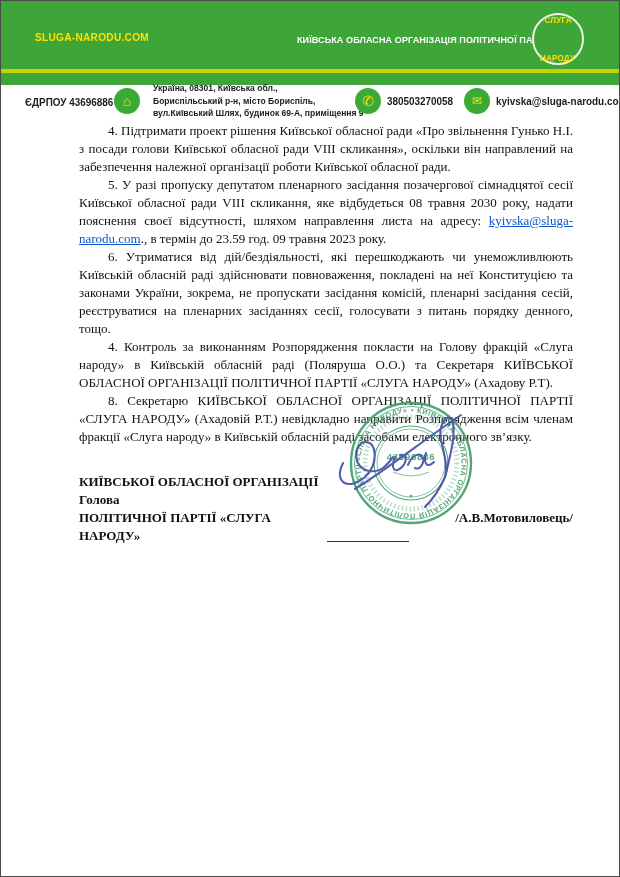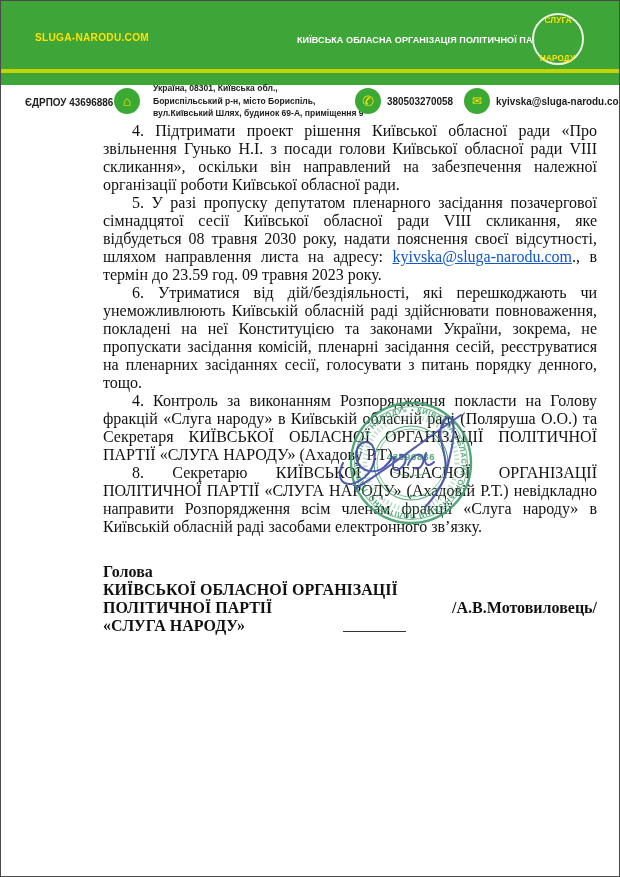--- a/index.html
+++ b/index.html
@@ -44,21 +44,21 @@
   .icon-mail { left:463px; top:11px; font-size:12px; }
   .addr { position:absolute; left:152px; top:5px; font-weight:bold; font-size:9px;
     line-height:12.5px; transform:scaleX(.95); transform-origin:left; white-space:nowrap; }
   .phone { position:absolute; left:386px; top:18px; font-weight:bold; font-size:11px;
     transform:scaleX(.9); transform-origin:left; white-space:nowrap; }
   .email { position:absolute; left:495px; top:18px; font-weight:bold; font-size:11px;
     transform:scaleX(.9); transform-origin:left; white-space:nowrap; }
   
   .body-text {
     position:absolute; left:78px; top:121px; width:494px;
-    font-size:16px; line-height:18px; color:#111; text-align:justify;margin-left:24px;
+    font-size:13px; line-height:18px; color:#111; text-align:justify;
   }
   .body-text p { text-indent:29px; }
   a.doclink { color:#1155cc; text-decoration:underline; cursor:pointer; }
   
   .sig-block { margin-top:27px; font-weight:bold; line-height:18px; text-align:left; }
   .sig-block .sig-row { display:flex; align-items:flex-start; text-indent:0;gap:45px; }
   .sig-underline { width:104px; border-bottom:1px solid #333; align-self:flex-end;
     margin:0 1px 3px 2px; }
   .sig-name { white-space:nowrap; }
   
@@ -95,22 +95,22 @@
   </div>
 
   <div class="body-text">
     <p>4. Підтримати проект рішення Київської обласної ради «Про звільнення Гунько Н.І. з посади голови Київської обласної ради VIII скликання», оскільки він направлений на забезпечення належної організації роботи Київської обласної ради.</p>
     <p><span>5. У разі пропуску депутатом пленарного засідання позачергової сімнадцятої сесії Київської обласної ради VIII скликання, яке відбудеться 08 травня 2030 року, надати пояснення своєї відсутності, шляхом направлення листа на адресу: </span><a class="doclink">kyivska@sluga-narodu.com</a><span>., в термін до 23.59 год. 09 травня 2023 року.</span></p>
     <p>6. Утриматися від дій/бездіяльності, які перешкоджають чи унеможливлюють Київській обласній раді здійснювати повноваження, покладені на неї Конституцією та законами України, зокрема, не пропускати засідання комісій, пленарні засідання сесій, реєструватися на пленарних засіданнях сесії, голосувати з питань порядку денного, тощо.</p>
     <p>4. Контроль за виконанням Розпорядження покласти на Голову фракцій «Слуга народу» в Київській обласній раді (Поляруша О.О.) та Секретаря КИЇВСЬКОЇ ОБЛАСНОЇ ОРГАНІЗАЦІЇ ПОЛІТИЧНОЇ ПАРТІЇ «СЛУГА НАРОДУ»  (Ахадову Р.Т).</p>
     <p>8. Секретарю КИЇВСЬКОЇ ОБЛАСНОЇ ОРГАНІЗАЦІЇ ПОЛІТИЧНОЇ ПАРТІЇ «СЛУГА НАРОДУ» (Ахадовій Р.Т.) невідкладно направити Розпорядження всім членам фракції «Слуга народу» в Київській обласній раді засобами електронного зв’язку.</p>
 
     <div class="sig-block">
+      <div>КИЇВСЬКОЇ ОБЛАСНОЇ ОРГАНІЗАЦІЇ</div>
       <div>Голова</div>
-      <div>КИЇВСЬКОЇ ОБЛАСНОЇ ОРГАНІЗАЦІЇ</div>
       <div class="sig-row">
         <span>ПОЛІТИЧНОЇ ПАРТІЇ «СЛУГА НАРОДУ»</span>
         <span class="sig-underline"></span>
         <span class="sig-name">/А.В.Мотовиловець/</span>
       </div>
     </div>
   </div>
 
   <svg class="stamp" width="126" height="126" viewBox="0 0 126 126">
     <circle cx="63" cy="63" r="60" fill="none" stroke="#43a06c" stroke-width="2.4"></circle>

